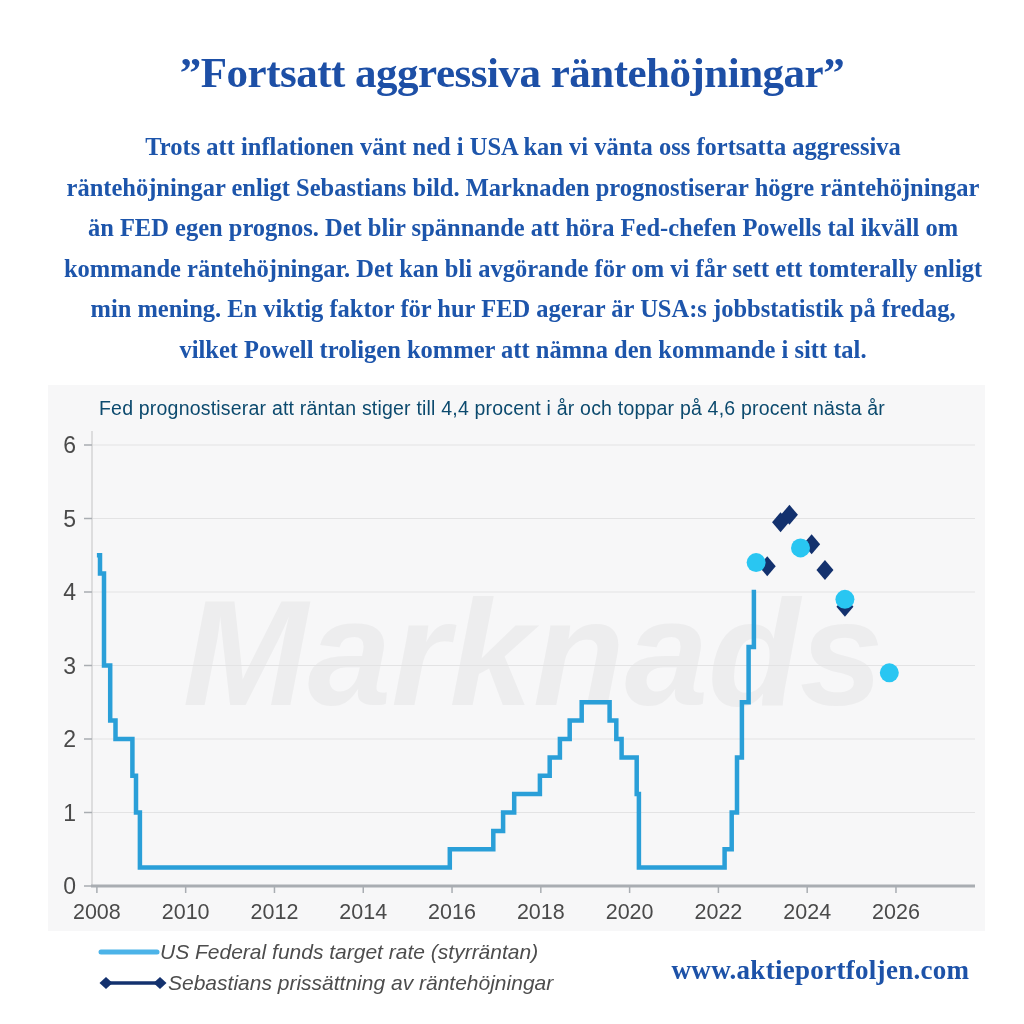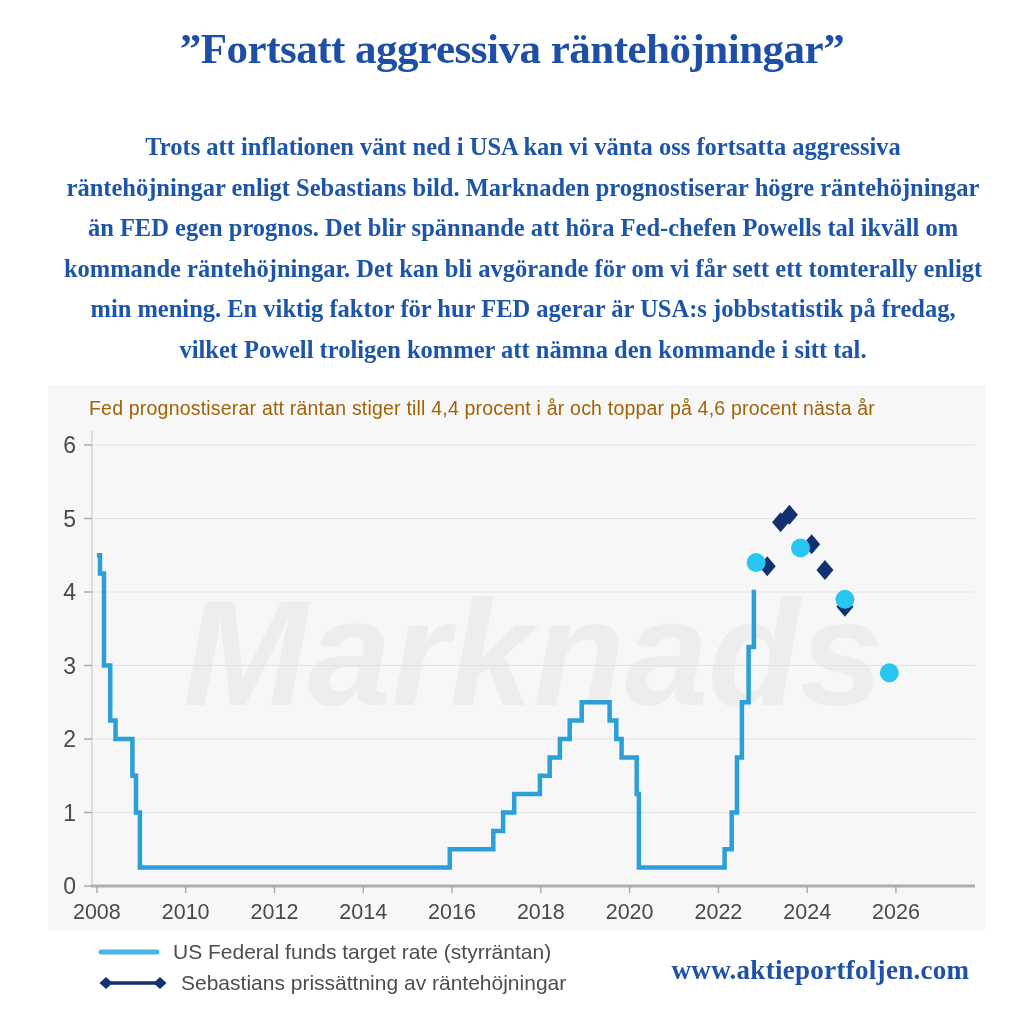--- a/index.html
+++ b/index.html
@@ -14,40 +14,40 @@
   }
   .post-body{
     position:absolute;top:116px;left:52px;width:920px;margin:11px;text-align:center;
     font-family:"Liberation Serif",serif;font-weight:700;font-size:24.5px;line-height:40.5px;
   }
   .chart-panel{
     position:absolute;left:48px;top:385px;width:937px;height:546px;
     background:#f7f7f8;
   }
   .chart-title{
-    position:absolute;left:41px;top:12px;font-size:19.5px;color:#a16207;letter-spacing:0.2px;
+    position:absolute;left:51px;top:12px;font-size:19.5px;color:#0c4a6e;letter-spacing:0.2px;
     font-family:"Liberation Sans",sans-serif;
     text-align:center;
   }
   .chart-svg{position:absolute;left:0;top:0;width:937px;height:546px;}
   .legend{position:absolute;left:98px;top:936px;}
-  .legend-row{display:flex;align-items:center;height:31px;gap:13px;}
+  .legend-row{display:flex;align-items:center;height:31px;font-style:italic;}
   .legend-label{font-size:21px;color:#4d4d4d;font-family:"Liberation Sans",sans-serif;}
   .website{
     position:absolute;left:648px;top:955px;width:345px;text-align:center;
     font-family:"Liberation Serif",serif;font-size:27px;font-weight:600;letter-spacing:0.3px;
     cursor:pointer;
   }
 </style>
 </head>
 <body>
 
 <main class="page">
 
-  <h1 class="post-title" style="color: rgb(29, 79, 166);">”Fortsatt aggressiva räntehöjningar”</h1>
+  <h1 class="post-title" style="color: rgb(29, 79, 166); margin-top: 24px;">”Fortsatt aggressiva räntehöjningar”</h1>
 
   <p class="post-body" style="color: rgb(29, 85, 171);">Trots att inflationen vänt ned i USA kan vi vänta oss fortsatta aggressiva räntehöjningar enligt Sebastians bild. Marknaden prognostiserar högre räntehöjningar än FED egen prognos. Det blir spännande att höra Fed-chefen Powells tal ikväll om kommande räntehöjningar. Det kan bli avgörande för om vi får sett ett tomterally enligt min mening. En viktig faktor för hur FED agerar är USA:s jobbstatistik på fredag, vilket Powell troligen kommer att nämna den kommande i sitt tal.</p>
 
   <section class="chart-panel" style="background: rgb(247, 247, 248);">
     <svg class="chart-svg" id="chart-svg" viewBox="0 0 937 546">
         <text x="485" y="320" text-anchor="middle" font-size="150" font-style="italic" font-weight="bold" font-family="&quot;Liberation Sans&quot;,sans-serif" fill="#ededee">Marknads</text>
         <line x1="44" x2="927" y1="427.5" y2="427.5" stroke="#e3e3e4" stroke-width="1"></line>
         <line x1="44" x2="927" y1="354" y2="354" stroke="#e3e3e4" stroke-width="1"></line>
         <line x1="44" x2="927" y1="280.5" y2="280.5" stroke="#e3e3e4" stroke-width="1"></line>
         <line x1="44" x2="927" y1="207" y2="207" stroke="#e3e3e4" stroke-width="1"></line>

